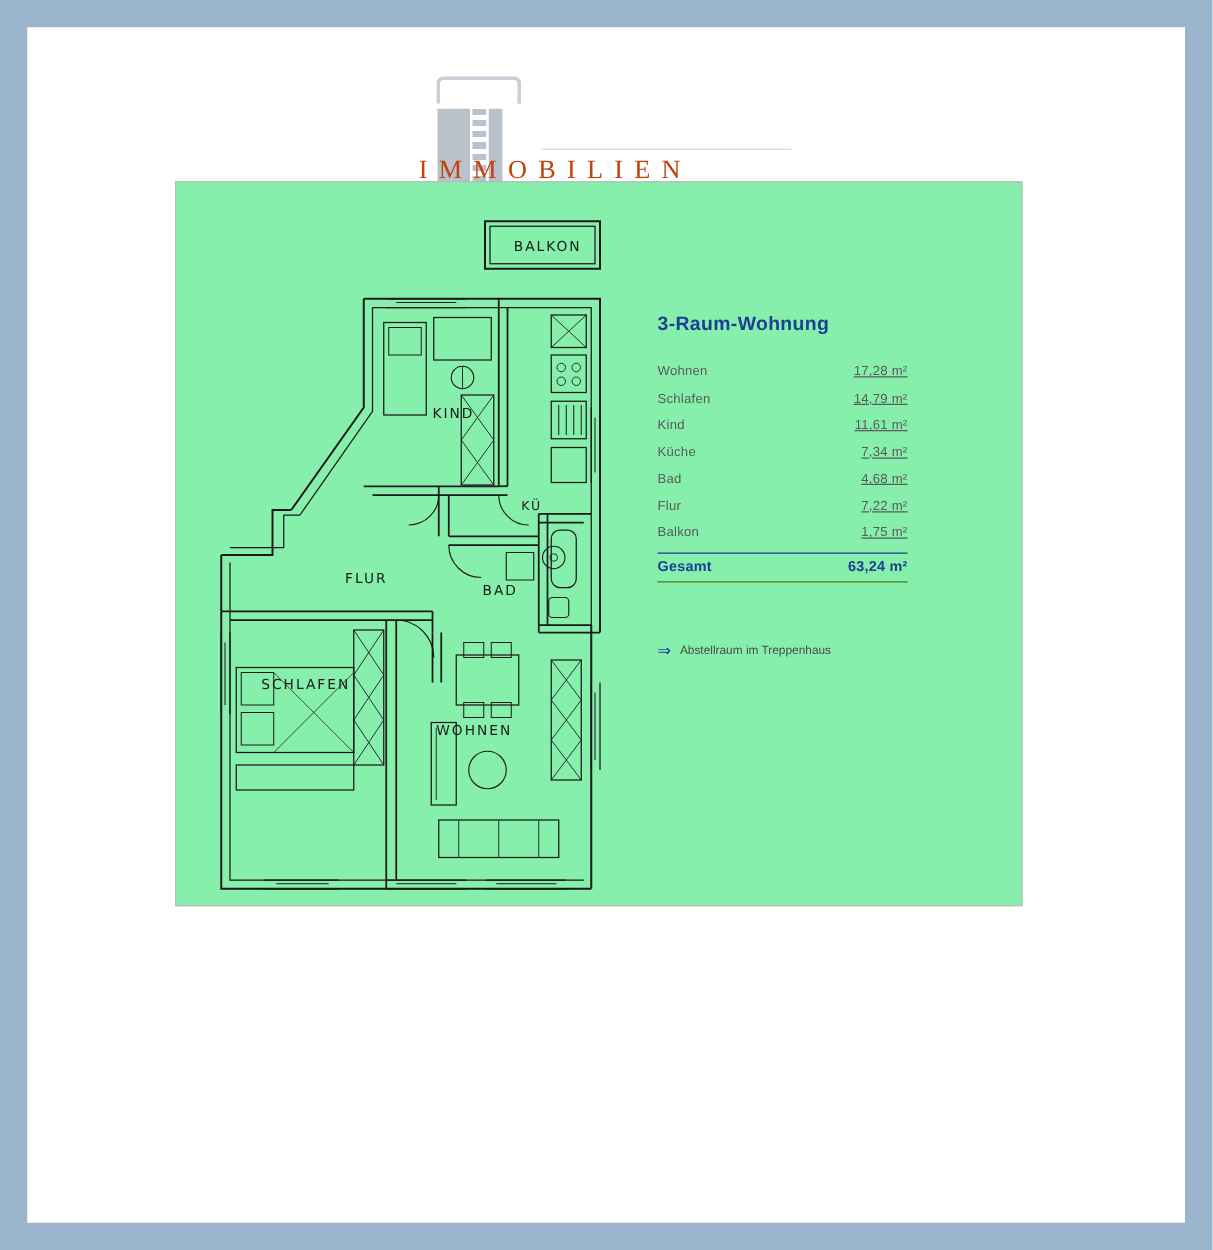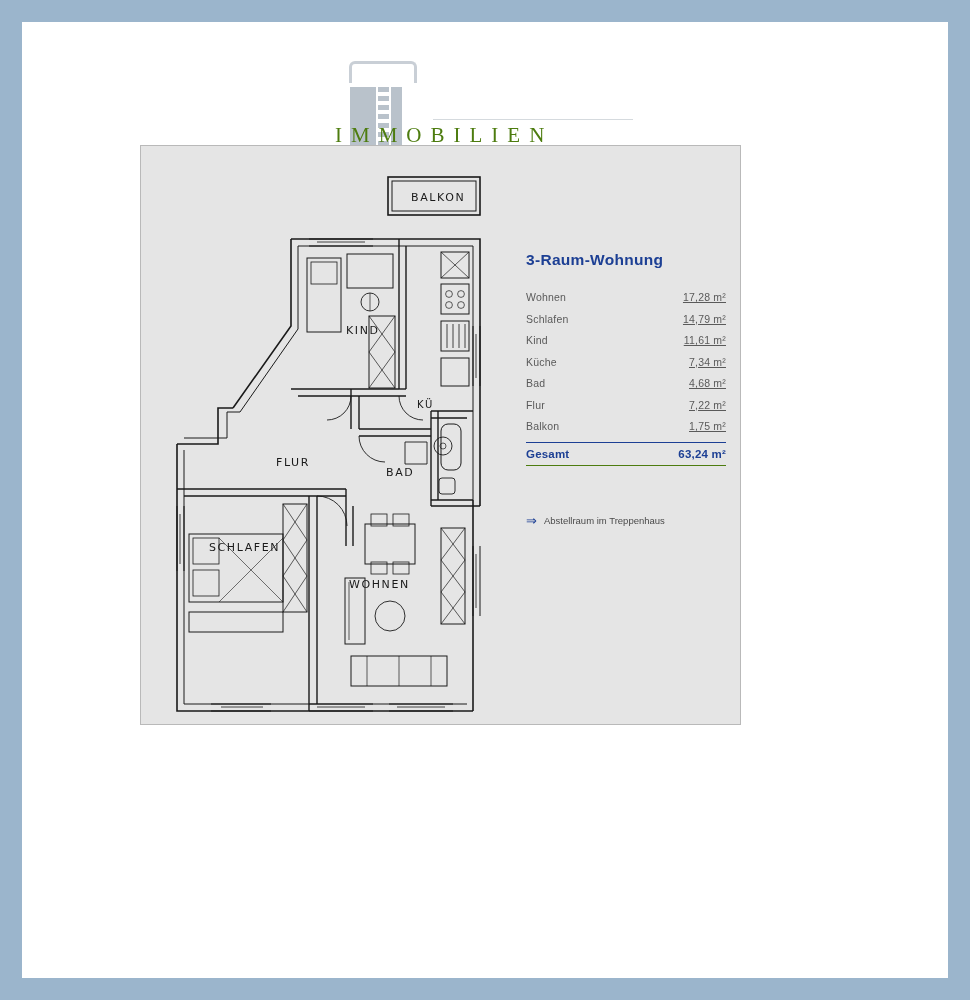--- a/index.html
+++ b/index.html
@@ -101,43 +101,43 @@
     color: #6f7c89;
     font-family: "Liberation Serif", serif;
     white-space: nowrap;
   }
   .logo-sub {
     position: absolute;
     left: 2px;
     top: 66px;
     font-size: 21px;
     letter-spacing: 9px;
-    color: #4d7c0f;
+    color: #c2410c;
     font-family: "Liberation Serif", serif;
     white-space: nowrap;
   }
   .logo-rule {
     position: absolute;
     left: 100px;
     top: 62px;
     width: 200px;
     height: 1px;
     background: #d5dade;
   }
 
   
   #plan-panel {
     position: absolute;
     left: 140px;
     top: 145px;
-    width: 601px;
+    width: 678px;
     height: 580px;
     border: 1px solid #b9b9b9;
     box-sizing: border-box;
-    background: #e5e5e5;
+    background: #86efac;
   }
 
   
   #floorplan {
     position: absolute;
     left: 0px;
     top: 0px;
     width: 380px;
     height: 580px;
   }

